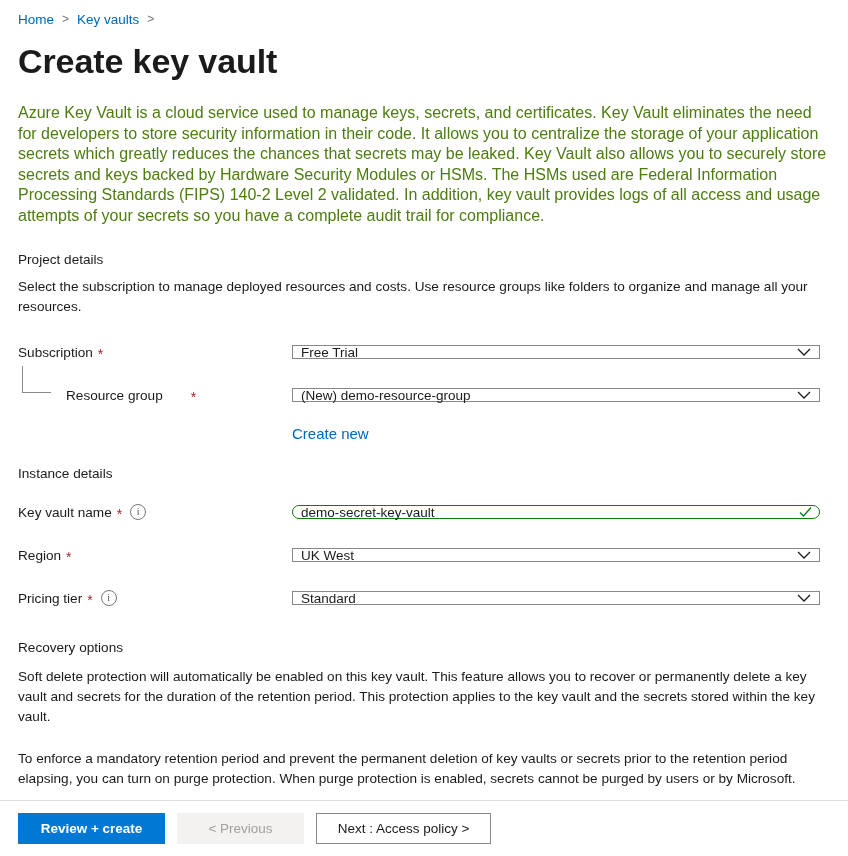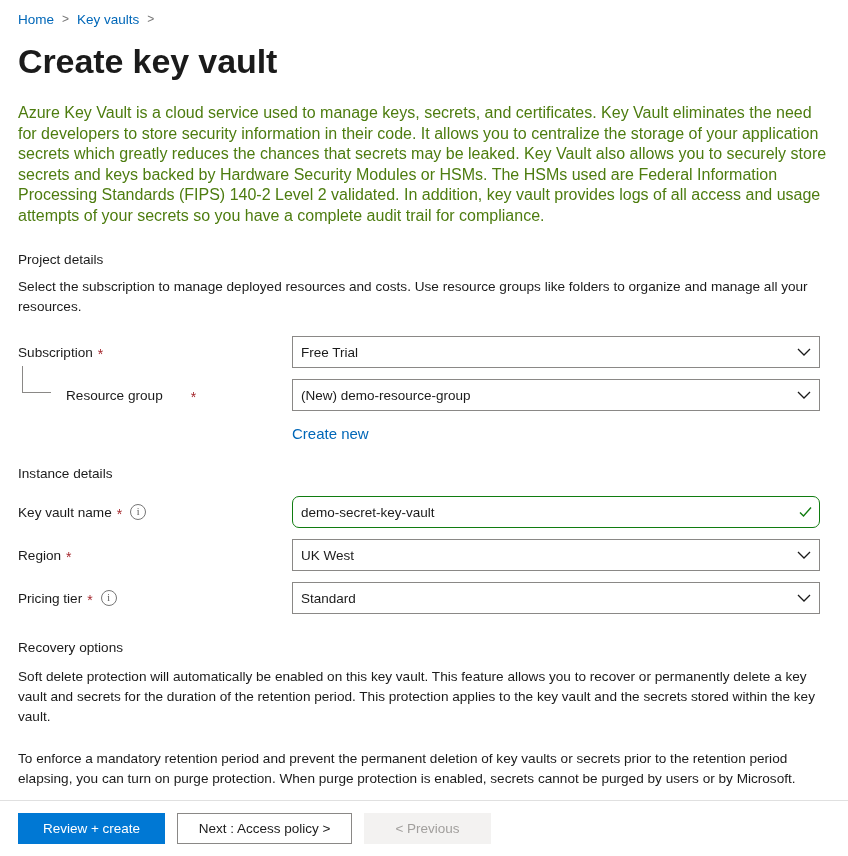--- a/index.html
+++ b/index.html
@@ -115,21 +115,21 @@
     cursor: pointer;
     margin-left: 3px;
   }
   .control {
     width: 528px;
     position: relative;
   }
   .select, .textinput {
     box-sizing: border-box;
     width: 528px;
-    height: 32px;
+    height: 14px;
     border: 1px solid #8a8886;
     background: #ffffff;
     font-family: "Liberation Sans", sans-serif;
     font-size: 13.5px;
     color: #1b1b1b;
     padding: 0 30px 0 8px;
     display: flex;
     align-items: center;
     cursor: pointer;
   }
@@ -197,21 +197,21 @@
     display: inline-flex;
     align-items: center;
     justify-content: center;
     cursor: pointer;
     border: 1px solid transparent;
     padding: 0 14px;
   }
   .btn-primary {
     background: #0078d4;
     color: #ffffff;
-    font-weight: 400;
+    font-weight: 700;
     min-width: 147px;
   }
   .btn-disabled {
     background: #f3f2f1;
     color: #a19f9d;
     min-width: 127px;
     cursor: default;
   }
   .btn-default {
     background: #ffffff;
@@ -339,17 +339,17 @@
   </div>
 
   <div class="section-head" style="padding-top:16px">Recovery options</div>
   <div class="section-desc" style="padding-top:12px">Soft delete protection will automatically be enabled on this key vault. This feature allows you to recover or permanently delete a key vault and secrets for the duration of the retention period. This protection applies to the key vault and the secrets stored within the key vault.</div>
   <div class="section-desc" style="padding-top:22px">To enforce a mandatory retention period and prevent the permanent deletion of key vaults or secrets prior to the retention period elapsing, you can turn on purge protection. When purge protection is enabled, secrets cannot be purged by users or by Microsoft.</div>
 
   <div class="fadeblock"></div>
 
   <div class="footer">
     <div class="btn btn-primary">Review + create</div>
+    <div class="btn btn-disabled">&lt; Previous</div>
     <div class="btn btn-default">Next : Access policy &gt;</div>
-    <div class="btn btn-disabled">&lt; Previous</div>
   </div>
 
 </div>
 
 </body></html>

